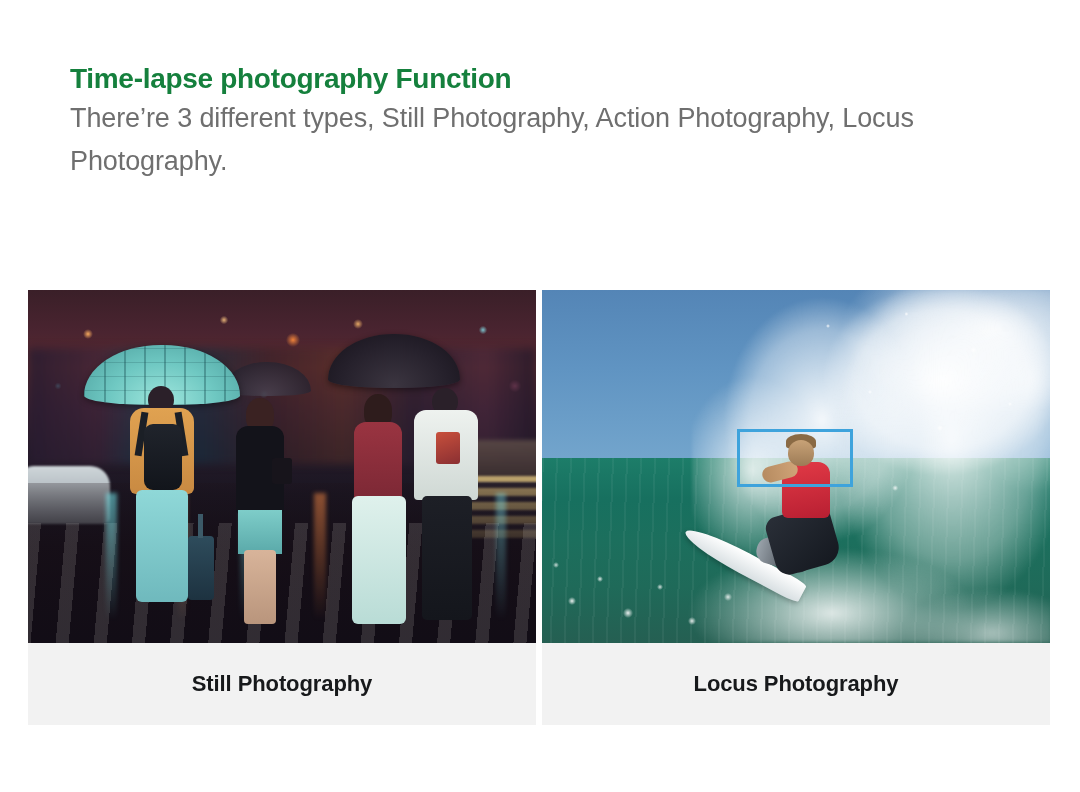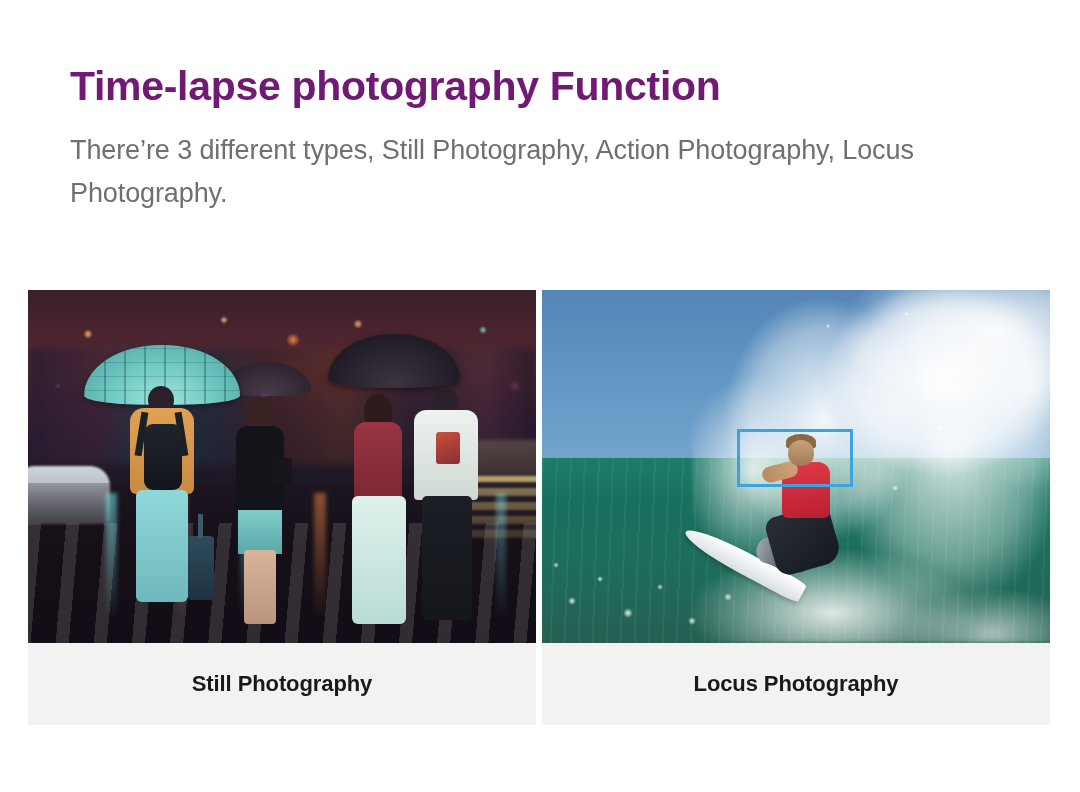--- a/index.html
+++ b/index.html
@@ -21,30 +21,30 @@
 
   
   .header {
     position: absolute;
     left: 70px;
     top: 62px;
     width: 930px;
   }
 
   .page-title {
-    font-size: 41px;
+    font-size: 28px;
     font-weight: bold;
-    color: #701a75;
+    color: #15803d;
     letter-spacing: -0.3px;
     line-height: 1.18;
     white-space: nowrap;
   }
 
   .page-subtitle {
-    margin-top: 19px;
+    margin-top: 2px;
     font-size: 27px;
     font-weight: normal;
     color: #6f6f6f;
     line-height: 1.58;
     max-width: 870px;
     letter-spacing: -0.1px;
   }
 
   
   .cards {

